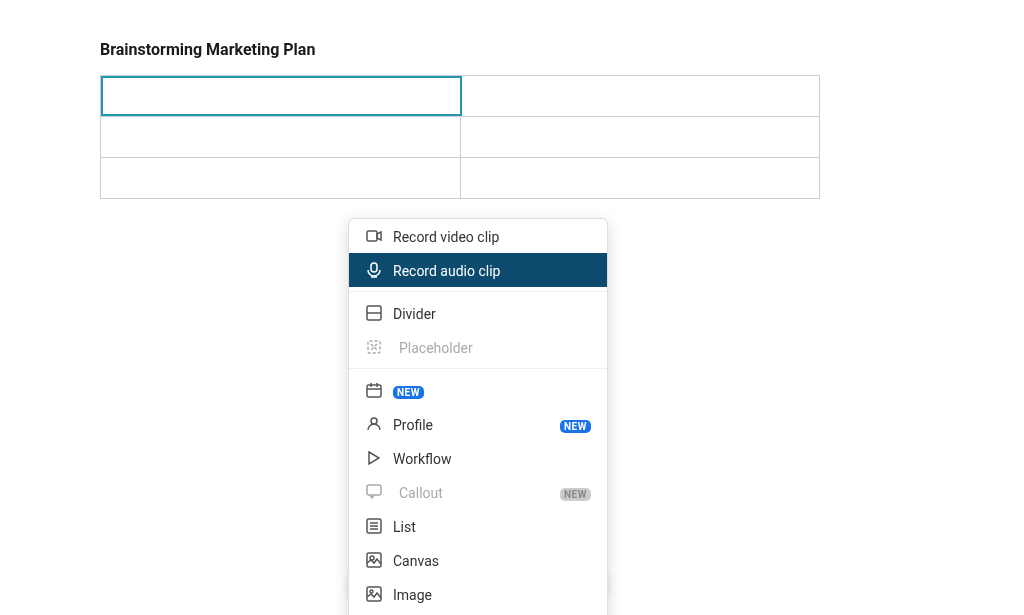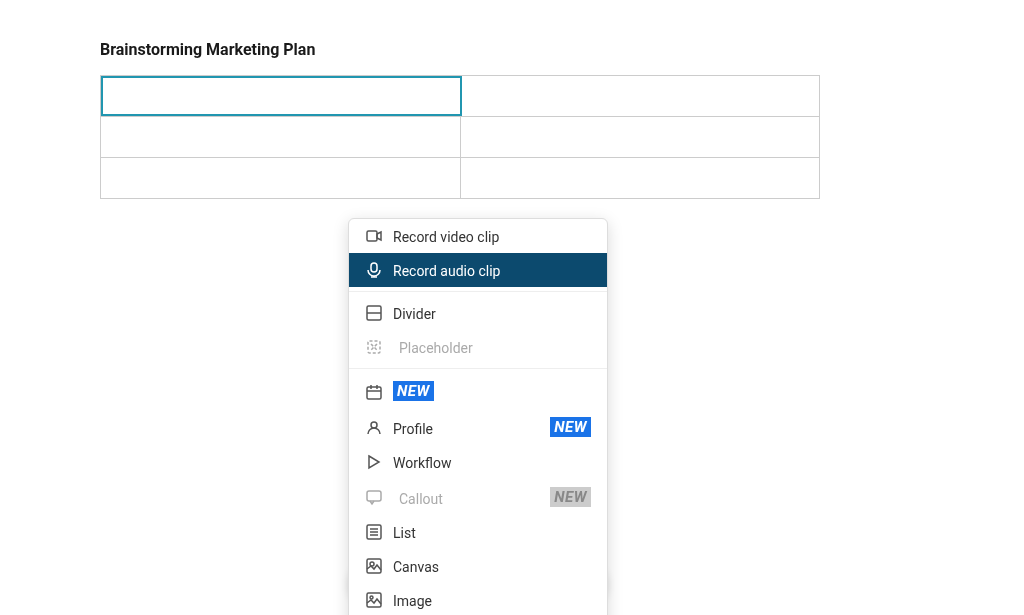--- a/index.html
+++ b/index.html
@@ -112,26 +112,25 @@
       flex-shrink: 0;
     }
 
     .menu-label {
       flex: 1;
     }
 
     .badge {
       background: #1a73e8;
       color: #fff;
-      font-size: 15px;
+      font-size: 10px;
       font-weight: 700;
       padding: 1px 4px;
-      border-radius: 0;
+      border-radius: 5px;
       letter-spacing: 0.5px;
-      font-style: italic;
     }
 
     .menu-item.disabled .badge {
       background: #ccc;
       color: #888;
     }
 
     
     .bottom-toolbar {
       position: absolute;

